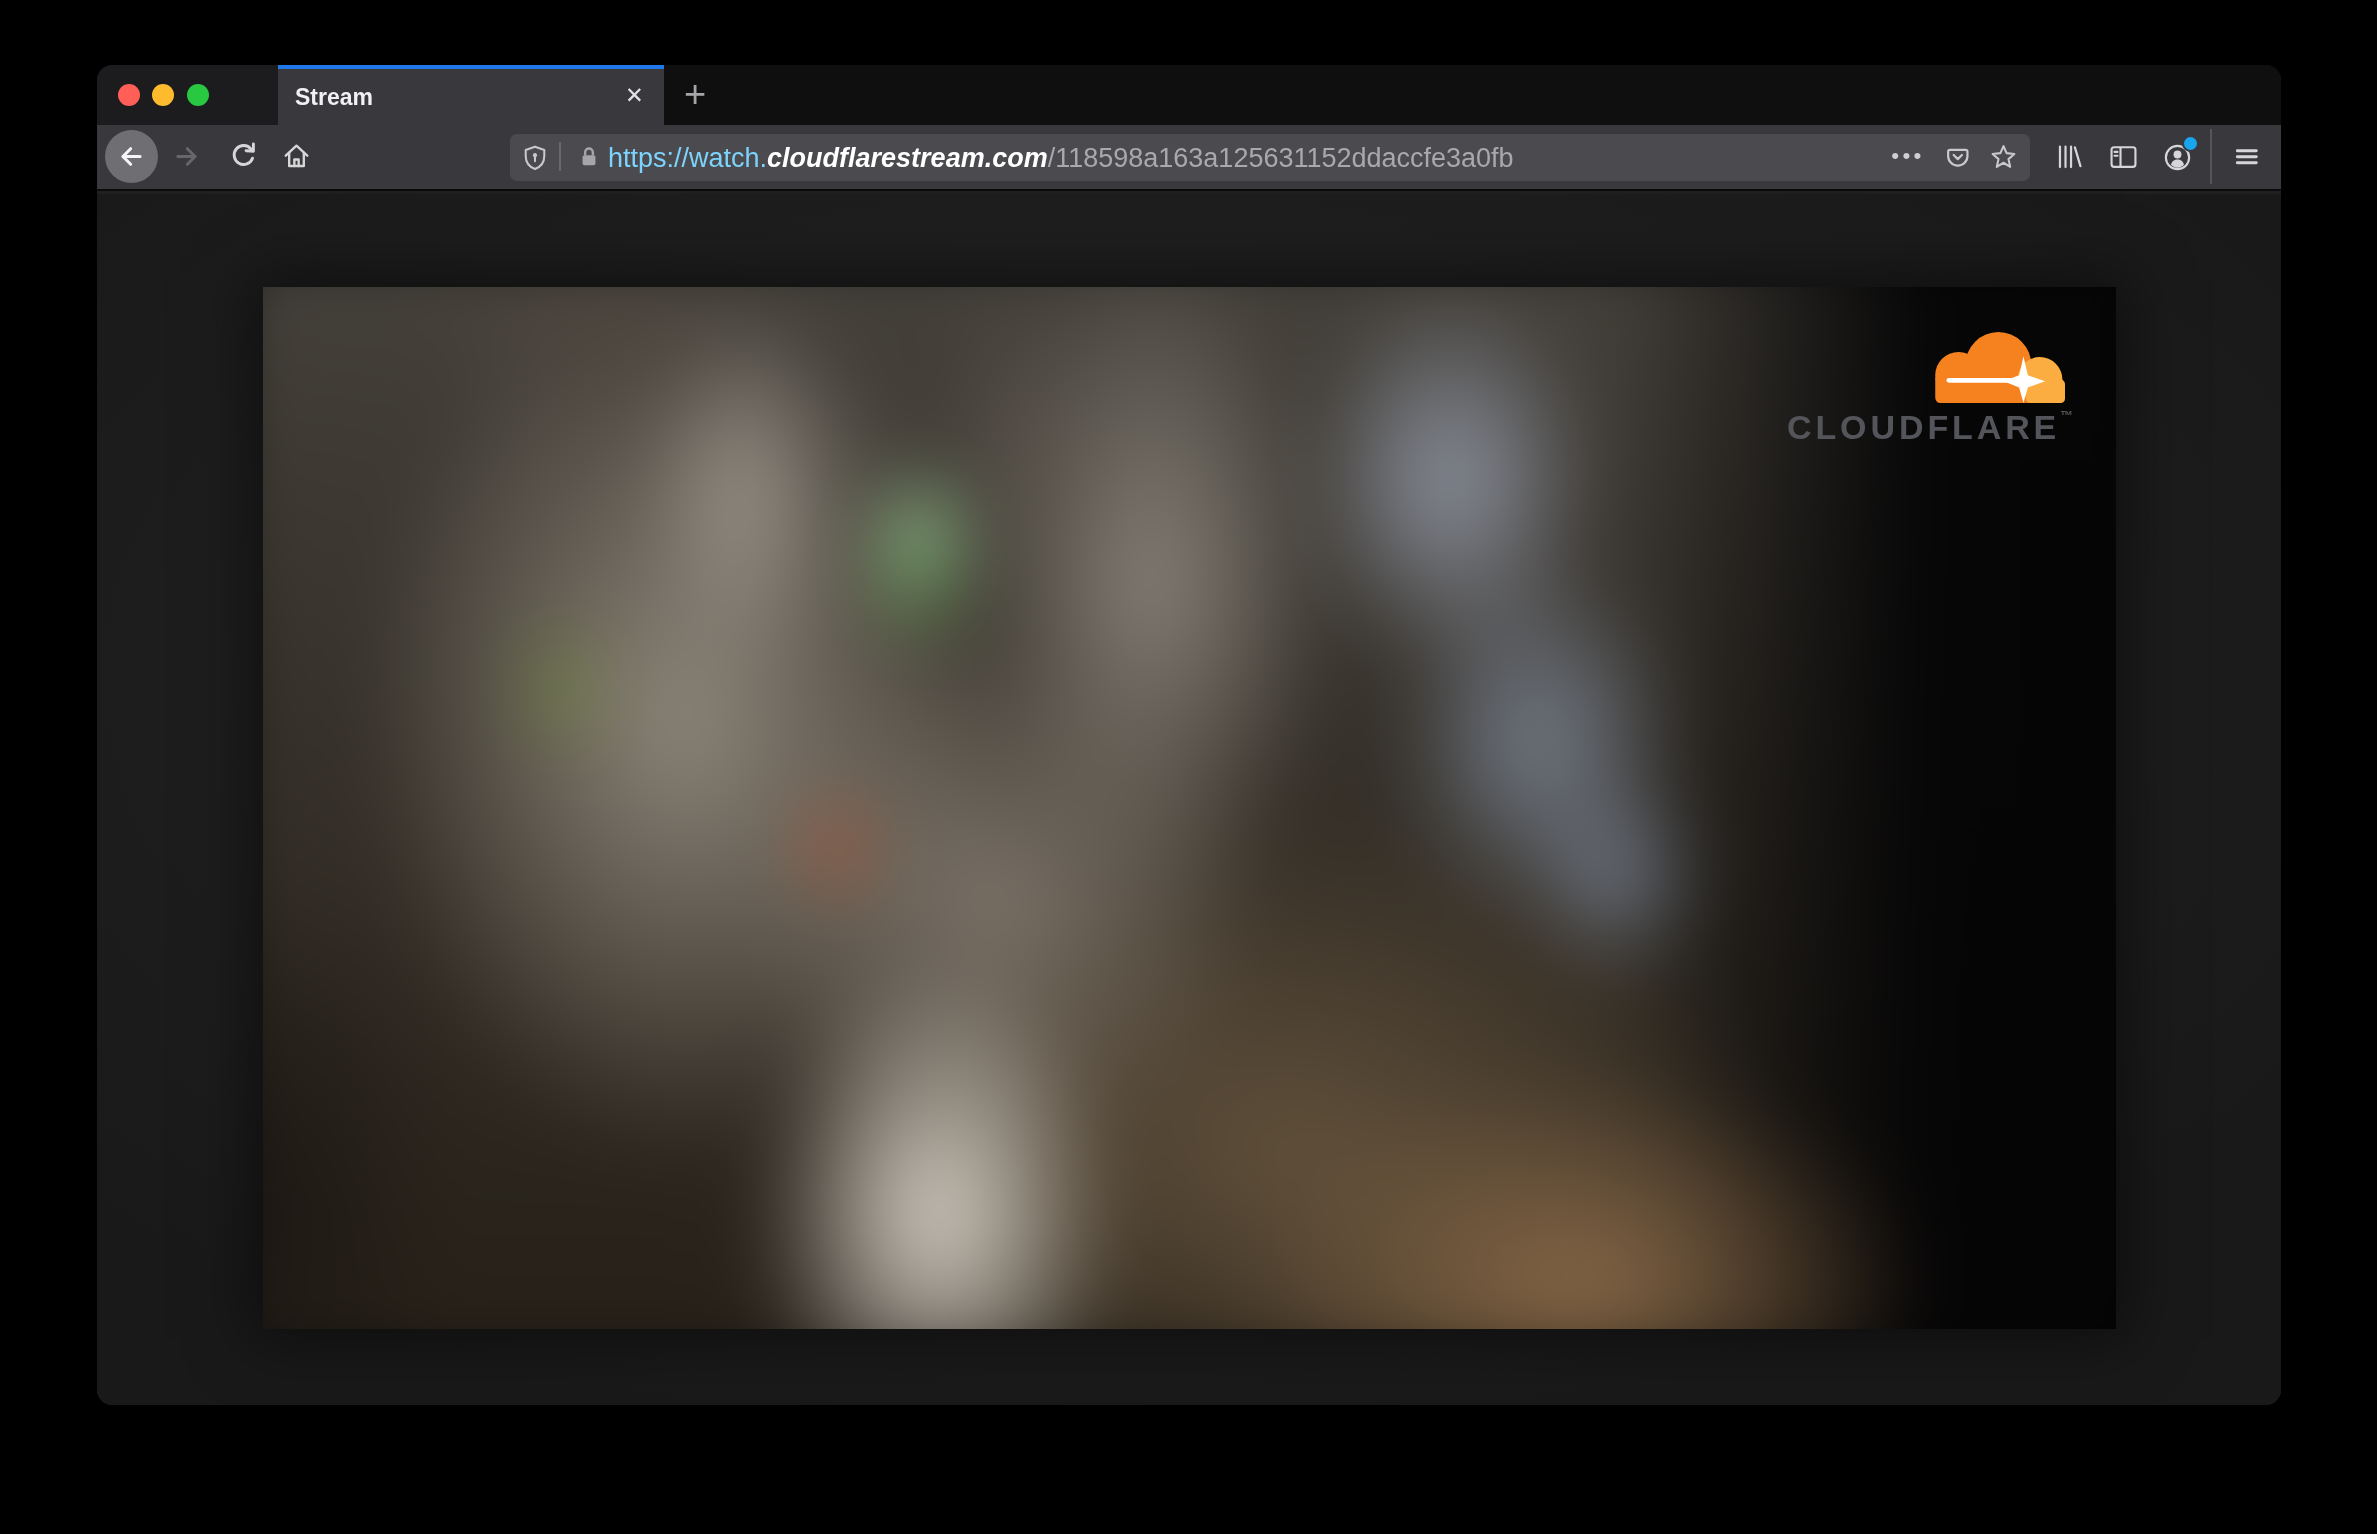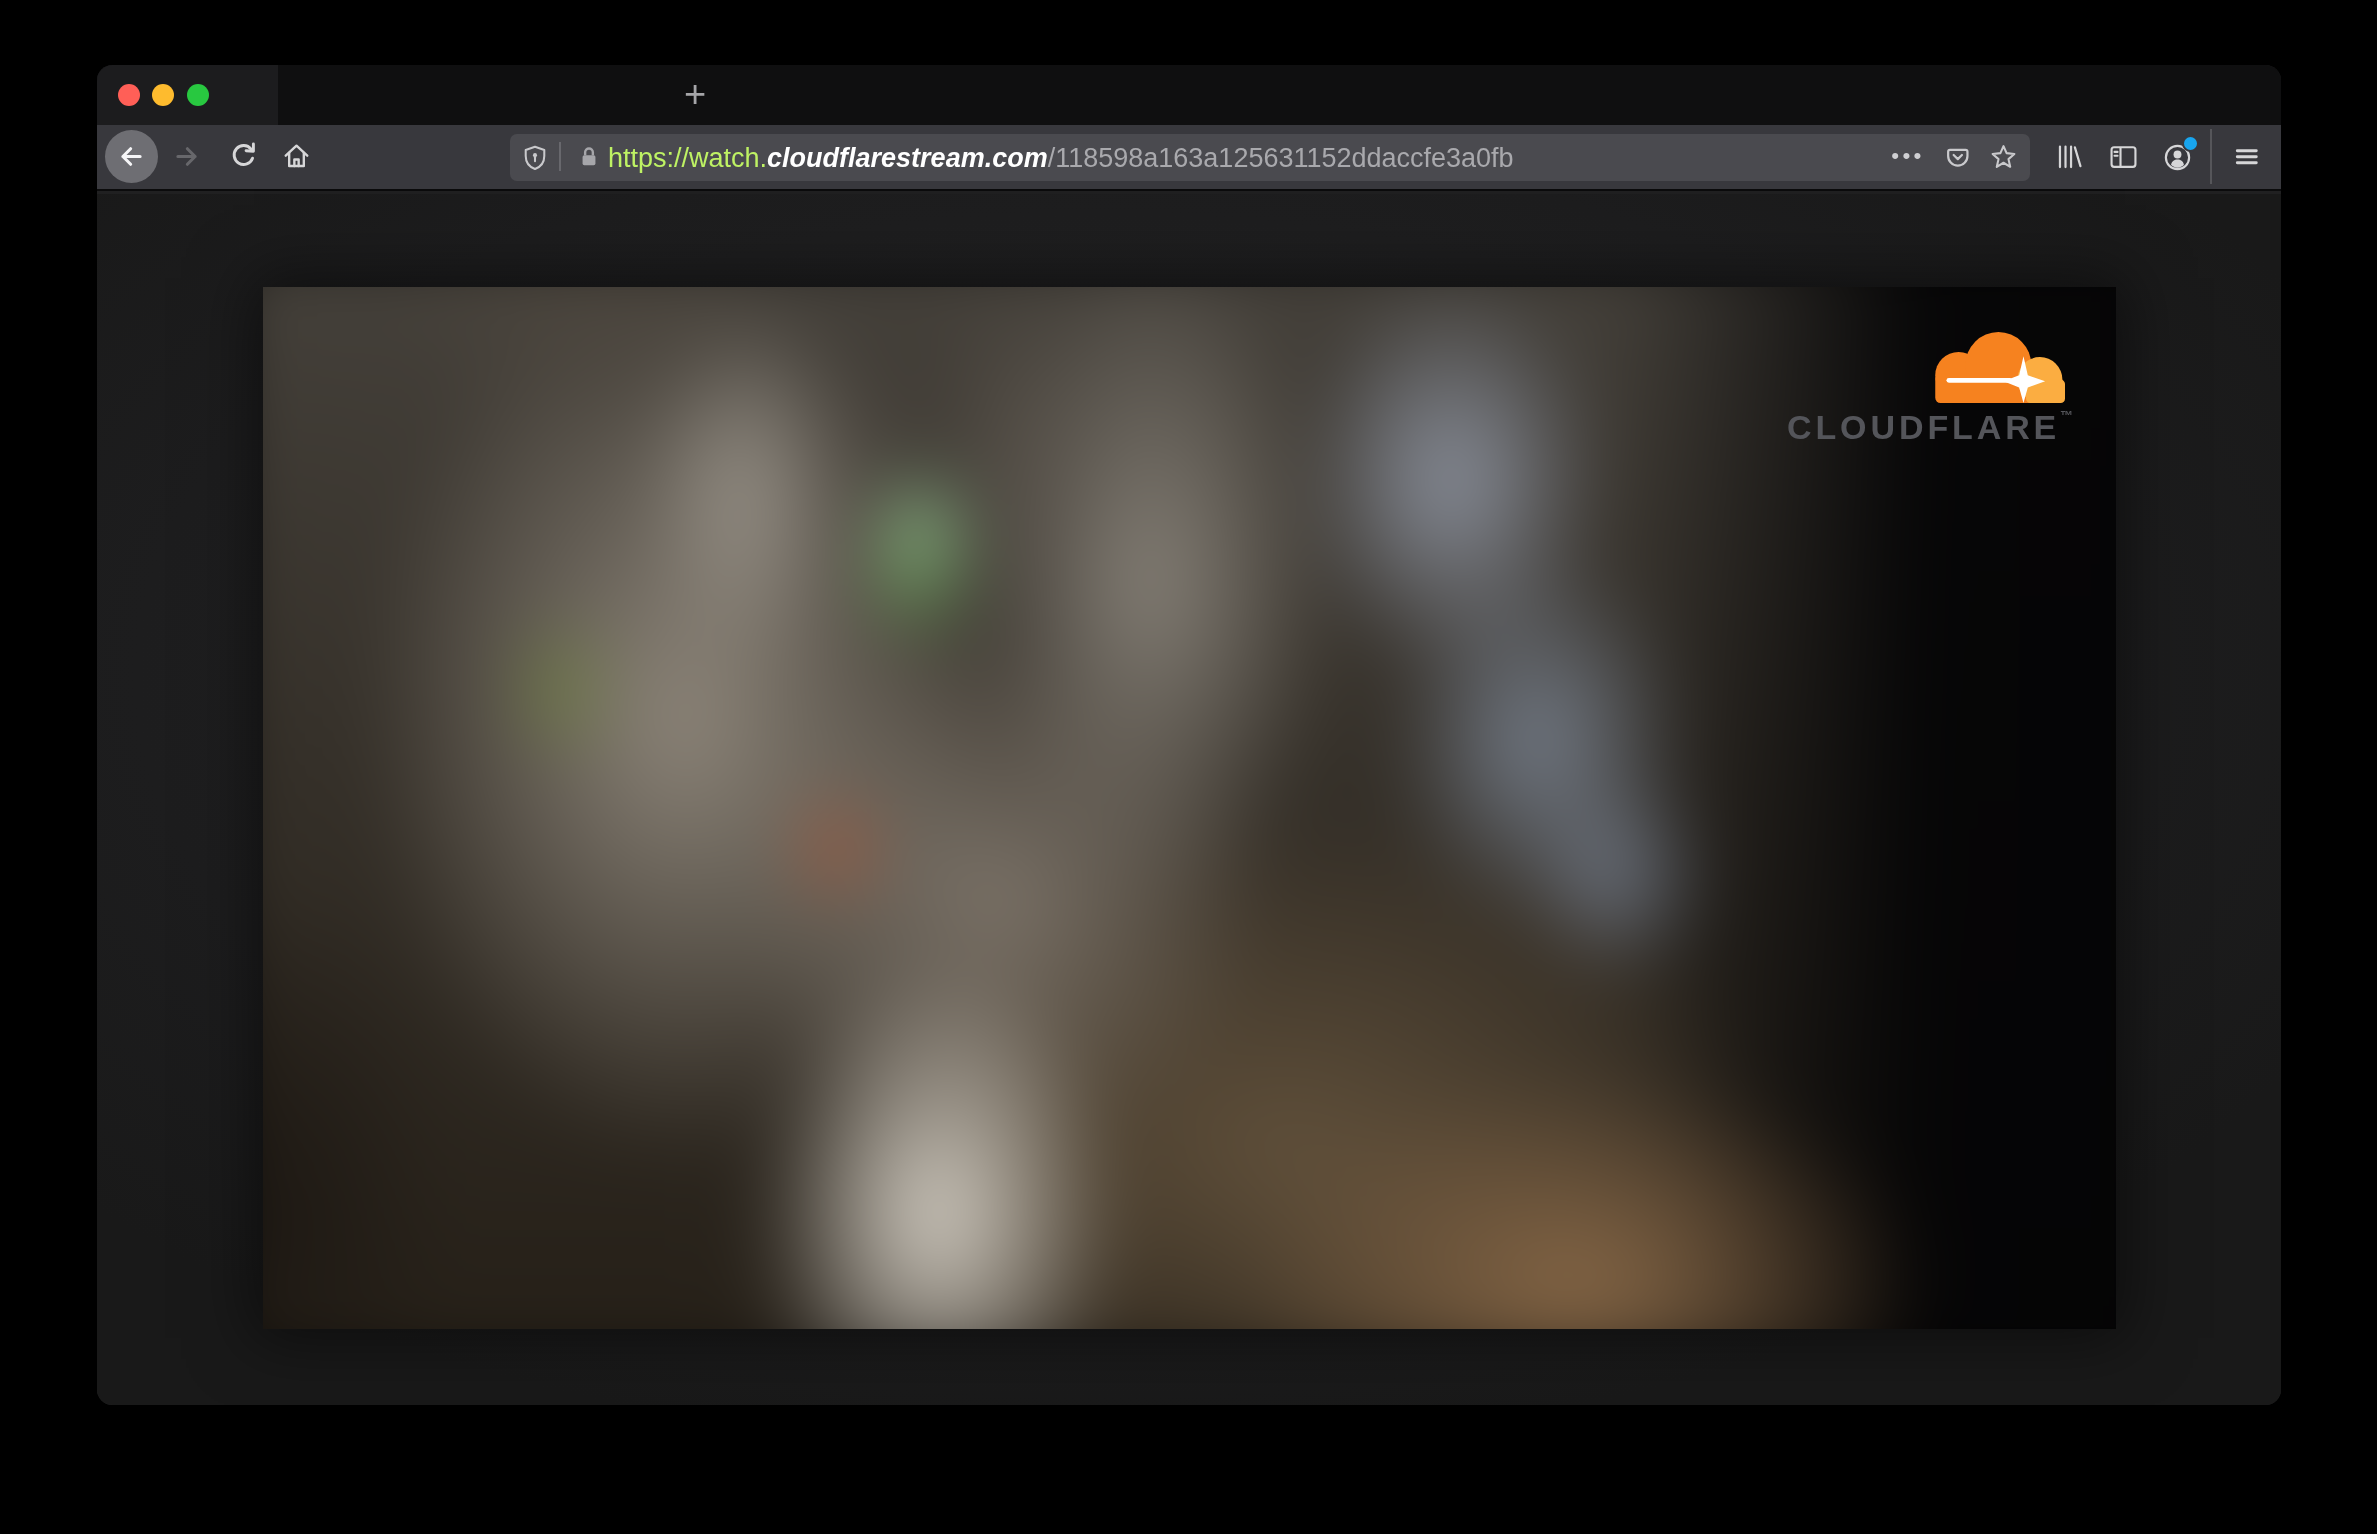--- a/index.html
+++ b/index.html
@@ -36,21 +36,21 @@
   .back-circle { position:absolute; left:7.8px; top:5.2px; width:53px; height:53px;
                  border-radius:50%; background:#6e6e73; }
   .back-circle svg { position:absolute; left:11.2px; top:11.2px; }
   .urlbar { position:absolute; left:413px; top:8.6px; width:1520px; height:47px;
             background:#4a4a4f; border-radius:6.9px; }
   .urlbar .shield { position:absolute; left:12px; top:10.3px; }
   .urlbar .divider { position:absolute; left:49px; top:8.6px; width:1.7px; height:29px; background:#68686d; }
   .urlbar .lock { position:absolute; left:67px; top:11.2px; }
   .url-text { position:absolute; left:98px; top:0; height:47px; line-height:48px;
               font-size:27px; white-space:nowrap; }
-  .url-prefix { color:#bef264; }
+  .url-prefix { color:#7dd3fc; }
   .url-domain { color:#ffffff; font-weight:700;font-style:italic; }
   .url-path   { color:#a9a9ad;margin-top:15px; }
   .page-actions { position:absolute; left:1367px; top:0; width:62px; height:47px; line-height:43px;
                   text-align:center; font-size:22.4px; letter-spacing:3.4px; color:#cfcfd2; }
   .in-bar-icon { position:absolute; top:9.5px; }
   .toolbar-sep { position:absolute; left:2113px; top:4.3px; width:1.7px; height:55px; background:#56565a; }
   .notif-dot { position:absolute; left:2085px; top:9.5px; width:17px; height:17px; border-radius:50%;
                border:2.6px solid #38383d; }
 
   
@@ -100,20 +100,24 @@
 <div class="stage">
   <div class="window">
 
     <div class="tabbar">
       <div class="traffic-zone">
         <div class="light red" style="background:#ff5f57"></div>
         <div class="light yellow" style="background:#febb2e"></div>
         <div class="light green" style="background:#28c840"></div>
       </div>
 
+      <div class="tab">
+        <span class="tab-title">Stream</span>
+        <span class="tab-close">✕</span>
+      </div>
 
       <div class="newtab-btn">+</div>
     </div>
 
     <div class="navbar">
 
       <div class="back-circle">
         <span>
           <svg width="31" height="31" viewBox="0 0 36 36" fill="none" stroke="#f5f5f7" stroke-width="3.6" stroke-linecap="round" stroke-linejoin="round">
             <path d="M28 18 H8 M17 9 L8 18 L17 27"></path>

